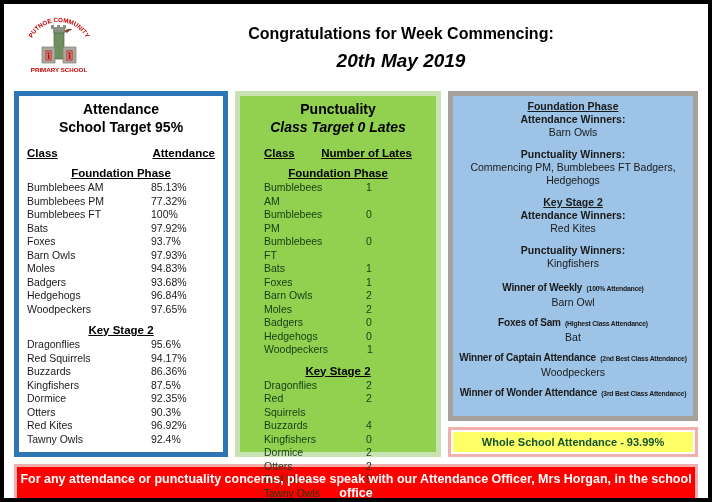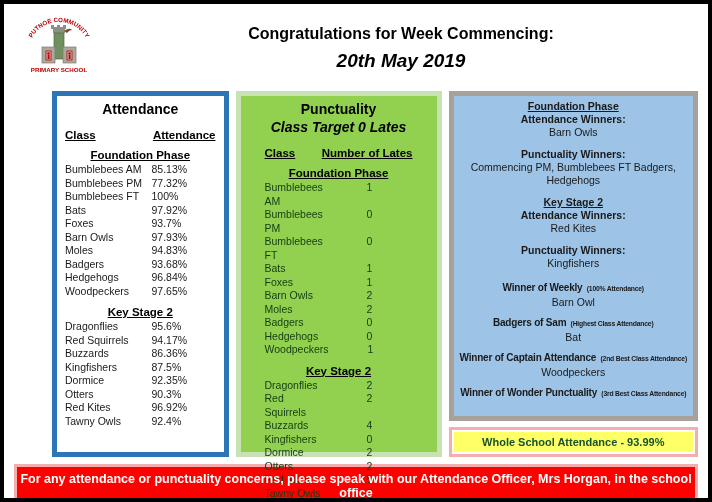--- a/index.html
+++ b/index.html
@@ -14,21 +14,21 @@
     width:298px;height:66px;box-sizing:border-box;flex:0 0 auto;
     background:#FF0000;border:3px solid #F4AEAE;
     color:#000;font-weight:700;font-size:20px;line-height:1.25;text-align:center;
     display:flex;align-items:center;justify-content:center;padding:4px 14px;
   }
   .logo-wrap{width:90px;flex:0 0 auto;display:flex;justify-content:center;align-items:center;}
   .congrats{flex:1;text-align:center;color:#000;}
   .congrats-label{font-weight:700;font-size:16px;}
   .congrats-date{font-weight:700;font-style:italic;font-size:19px;margin-top:7px;}
   
-  .main{display:flex;gap:7px;height:366px;margin-left:38px;}
+  .main{display:flex;gap:7px;height:366px;}
   .panel{box-sizing:border-box;}
   .panel-att{width:214px;background:#ffffff;border:5px solid #2E75B6;padding:4px 8px;}
   .panel-punc{width:206px;background:#92D050;border:5px solid #C9E2B3;padding:4px 24px;}
   .right-col{flex:1;display:flex;flex-direction:column;}
   .panel-win{flex:1;background:#9DC3E6;border:5px solid #A6A29B;padding:4px 6px;text-align:center;color:#1a1a1a;}
   .whole-school{margin-top:6px;border:3px solid #F4AEAE;background:#fff;padding:2px;}
   .ws-inner{background:#FFFF66;text-align:center;font-weight:700;font-size:11px;color:#14532d;padding:4px 0;}
   
   .p-title{text-align:center;font-weight:700;font-size:14px;color:#000;line-height:18px;}
   .italic{font-style:italic;}
@@ -92,20 +92,21 @@
     <div class="congrats">
       <div class="congrats-label">Congratulations for Week Commencing:</div>
       <div class="congrats-date">20th May 2019</div>
     </div>
   </div>
 
   <div class="main">
 
     <section class="panel panel-att">
       <div class="p-title">Attendance</div>
+      <div class="p-title">School Target 95%</div>
       <div class="cols">
         <span class="u">Class</span>
         <span class="u">Attendance</span>
       </div>
       <div class="sec-head">
         <span class="u">Foundation Phase</span>
       </div>
       <div>
 
           <div class="row">
@@ -339,37 +340,37 @@
             <div class="award">
               <div>
                 <span class="award-title">Winner of Weekly</span>
                 <span class="award-note">(100% Attendance)</span>
               </div>
               <div class="award-winner">Barn Owl</div>
             </div>
 
             <div class="award">
               <div>
-                <span class="award-title">Badgers of Sam</span>
+                <span class="award-title">Foxes of Sam</span>
                 <span class="award-note">(Highest Class Attendance)</span>
               </div>
               <div class="award-winner">Bat</div>
             </div>
 
             <div class="award">
               <div>
                 <span class="award-title">Winner of Captain Attendance</span>
                 <span class="award-note">(2nd Best Class Attendance)</span>
               </div>
               <div class="award-winner">Woodpeckers</div>
             </div>
 
             <div class="award">
               <div>
-                <span class="award-title">Winner of Wonder Punctuality</span>
+                <span class="award-title">Winner of Wonder Attendance</span>
                 <span class="award-note">(3rd Best Class Attendance)</span>
               </div>
               <div class="award-winner"></div>
             </div>
           </div>
       </section>
       <div class="whole-school">
         <div class="ws-inner">Whole School Attendance - 93.99%</div>
       </div>
     </div>

